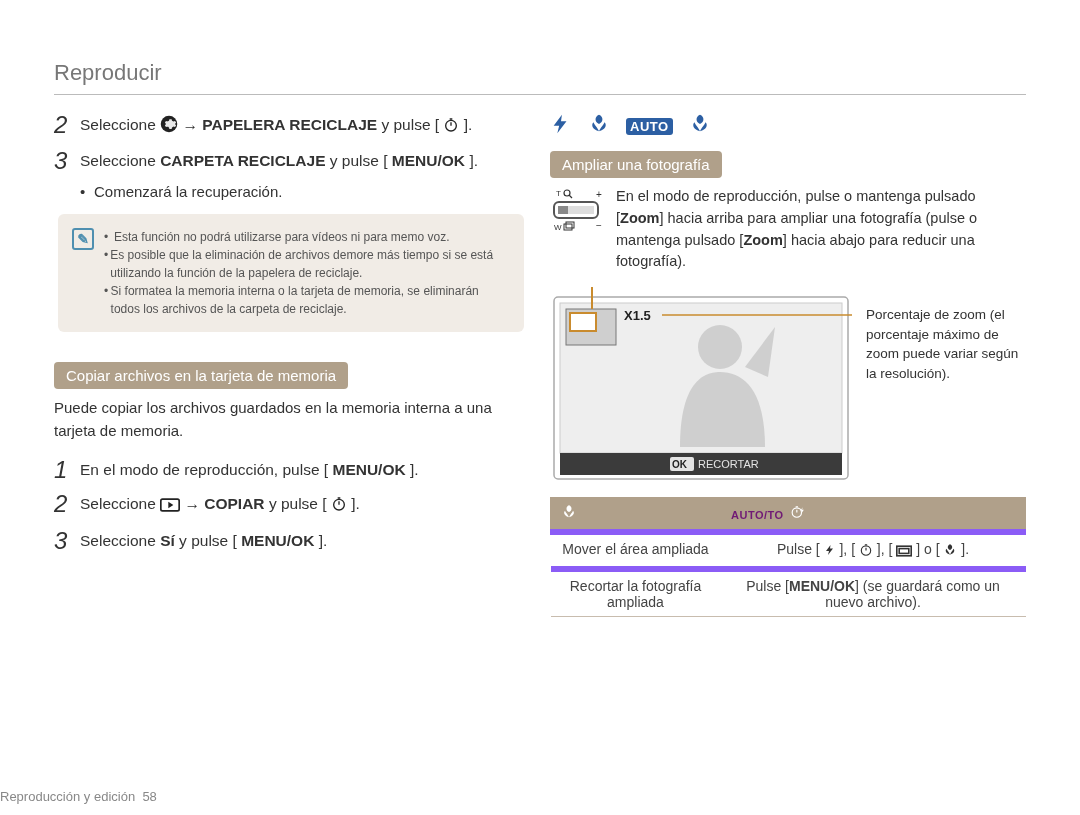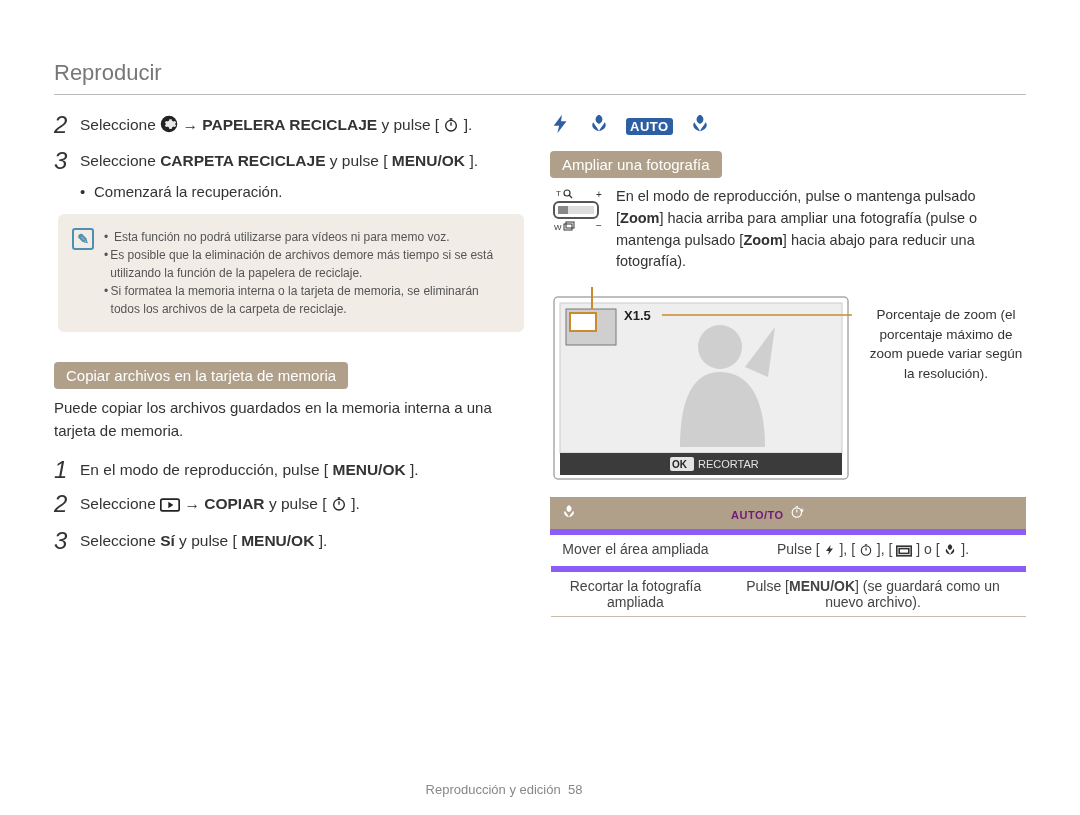--- a/index.html
+++ b/index.html
@@ -26,26 +26,26 @@
   .mode-row { display: flex; gap: 16px; align-items: center; margin-bottom: 12px; }
   .mode-icon { width: 22px; height: 22px; fill: #2c5fa3; color: #2c5fa3; }
   .auto-badge { background: #2c5fa3; color: #fff; font-size: 13px; font-weight: 700; padding: 1px 4px; border-radius: 3px; letter-spacing: 0.5px; }
   .zoom-block { display: flex; gap: 12px; align-items: flex-start; margin-bottom: 14px; }
   .zoom-ctrl { width: 54px; flex-shrink: 0; }
   .zoom-ctrl svg { width: 54px; height: 50px; }
   .zoom-text { font-size: 14.5px; color: #333; line-height: 1.5; }
   .area-label { font-size: 13.5px; color: #333; margin-left: 6px; margin-bottom: 2px; }
   .preview-wrap { display: flex; gap: 14px; align-items: flex-start; margin-bottom: 14px; }
   .preview-img { width: 302px; height: 196px; position: relative; text-decoration: underline; }
-  .preview-desc { font-size: 13.5px; color: #333; line-height: 1.45; padding-top: 18px; width: 160px; text-align: center; }
+  .preview-desc { font-size: 13.5px; color: #333; line-height: 1.45; padding-top: 18px; width: 160px; }
   .tbl { width: 476px; border-collapse: collapse; font-size: 14px; color: #444; }
   .tbl th { background: #b0a08a; color: #701a75; font-weight: 400; text-align: left; padding: 6px 10px; border: 1px solid #b0a08a; }
   .tbl td { border-top: 6px solid #8b5cf6; border-bottom: 1px solid #c8bcae; padding: 6px 10px; vertical-align: top; text-align: center; }
   .icon-inline { display: inline-block; vertical-align: -3px; }
-  .footer { position: absolute; bottom: 18px; left: 0; width: 1008px; text-align: center; font-size: 13px; color: #888; }
+  .footer { position: absolute; bottom: 11px; left: 0; width: 1008px; font-size: 13px; color: #888; }
 </style>
 </head>
 <body>
 
 <div class="page">
   <div class="header-title">Reproducir</div>
   <div class="header-rule"></div>
 
   <div class="cols">
 

